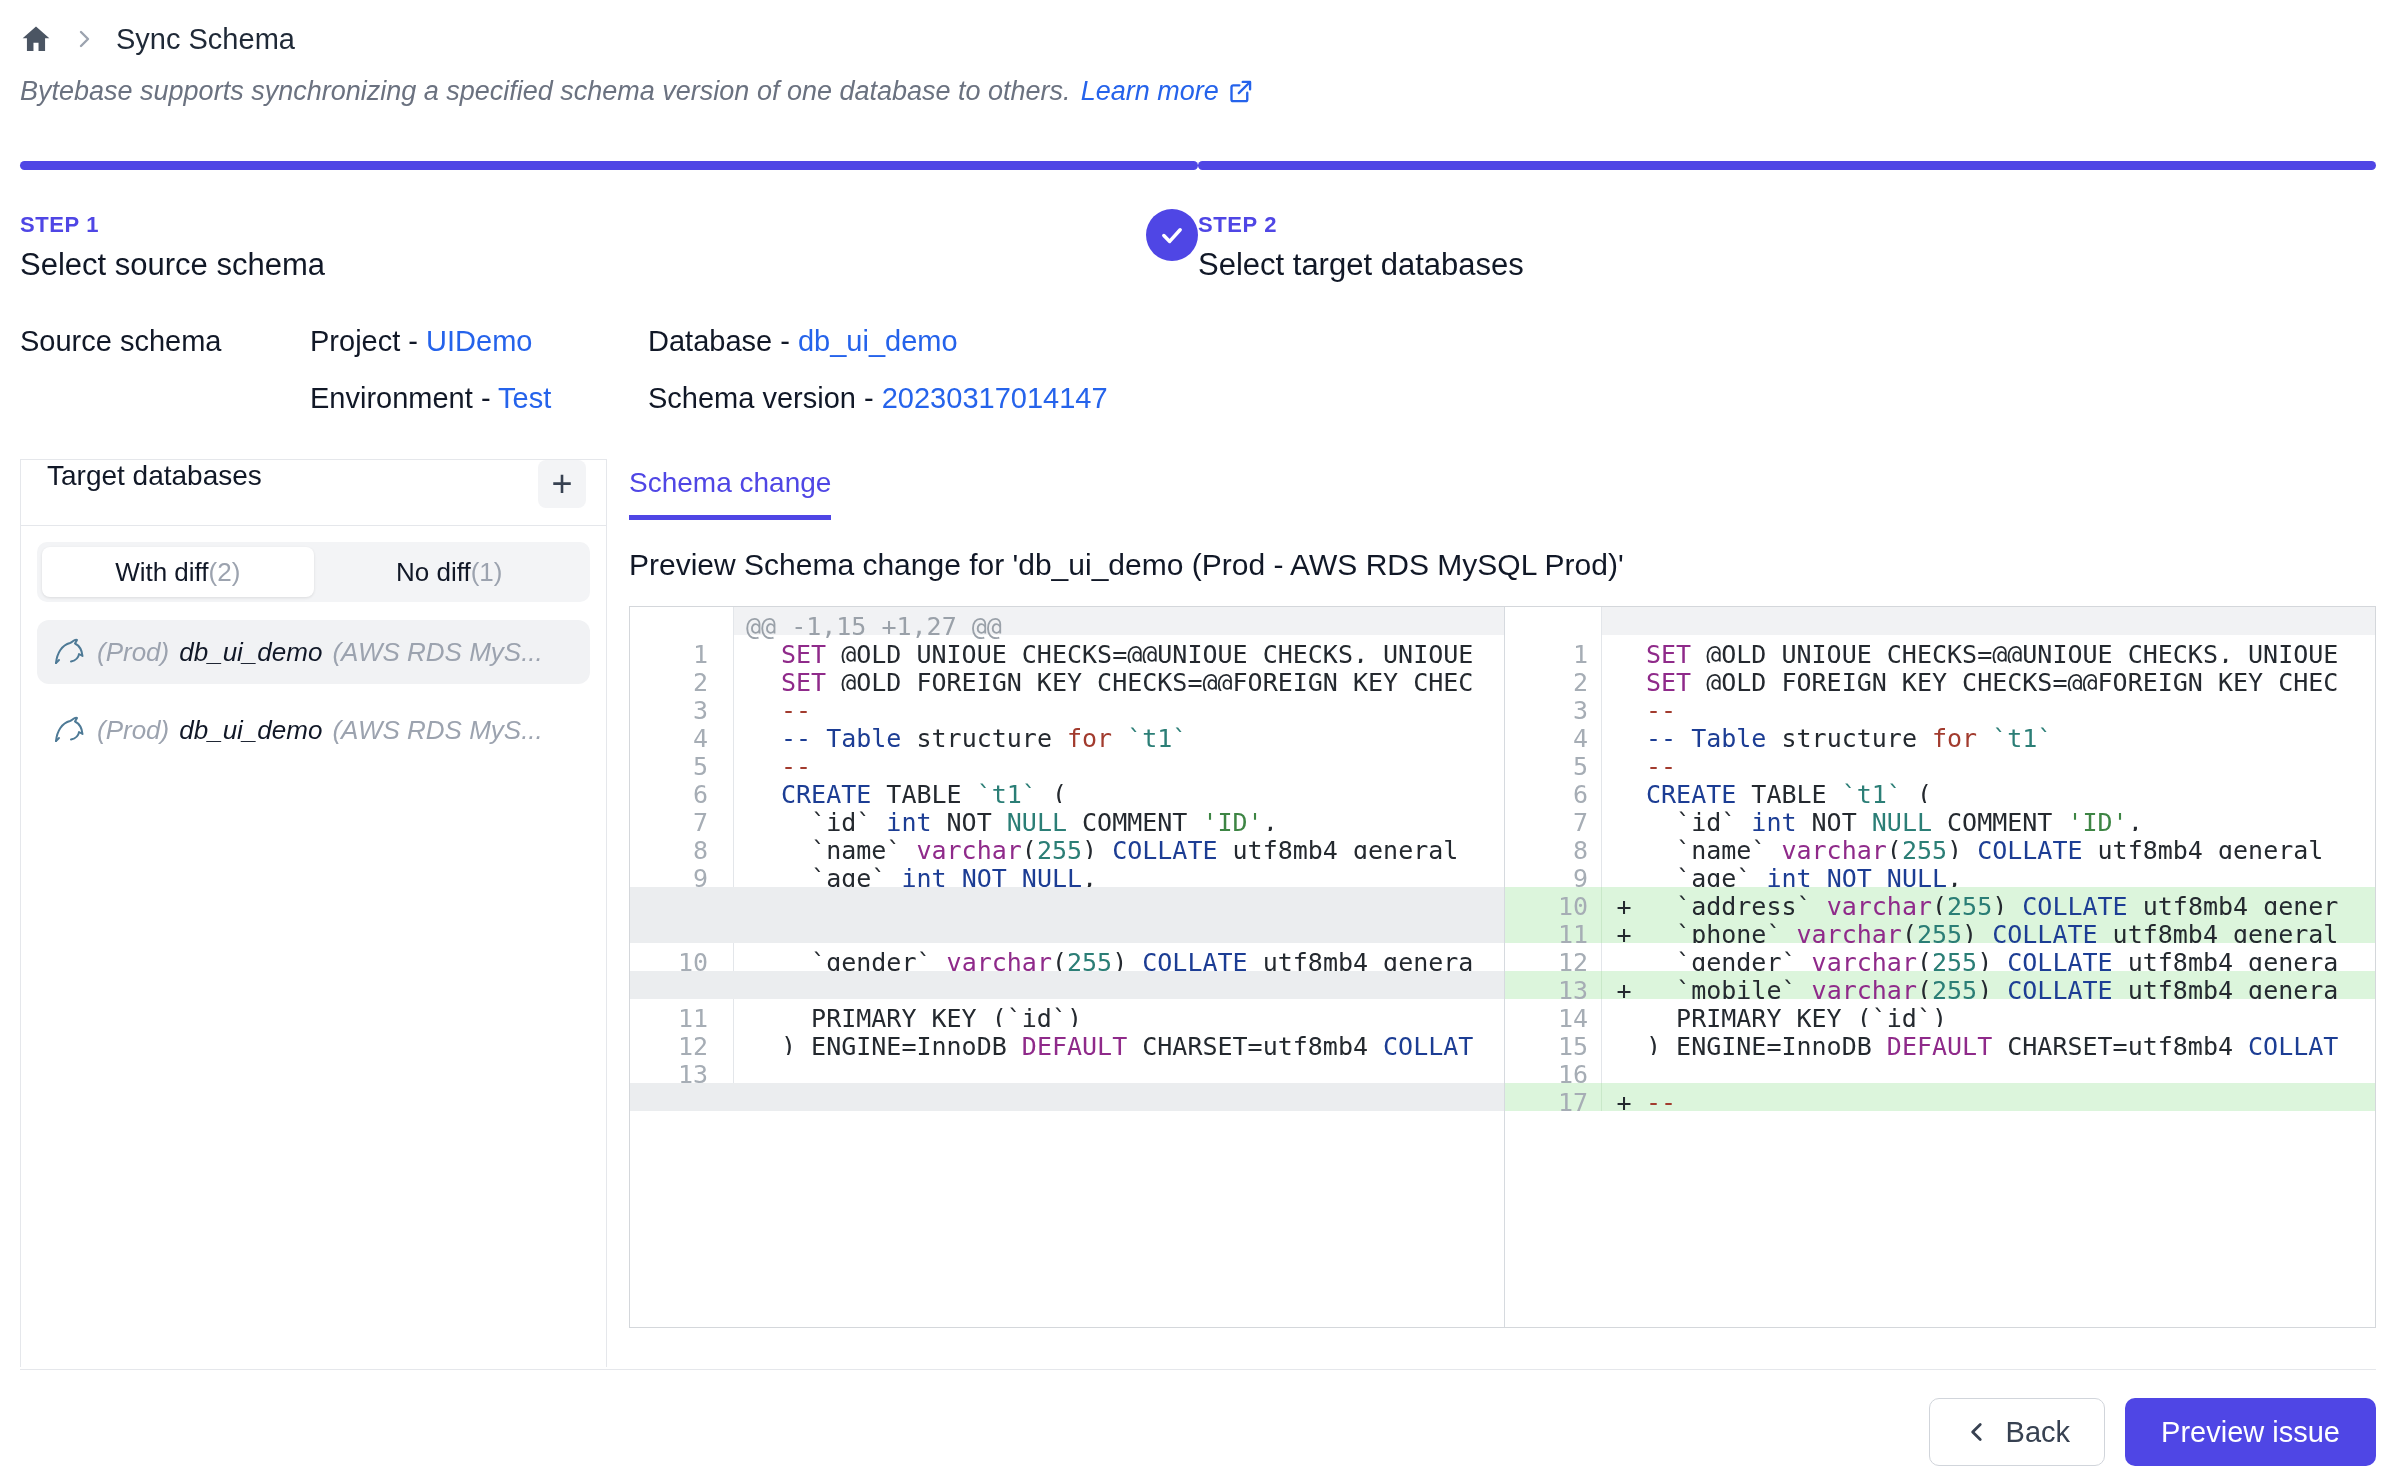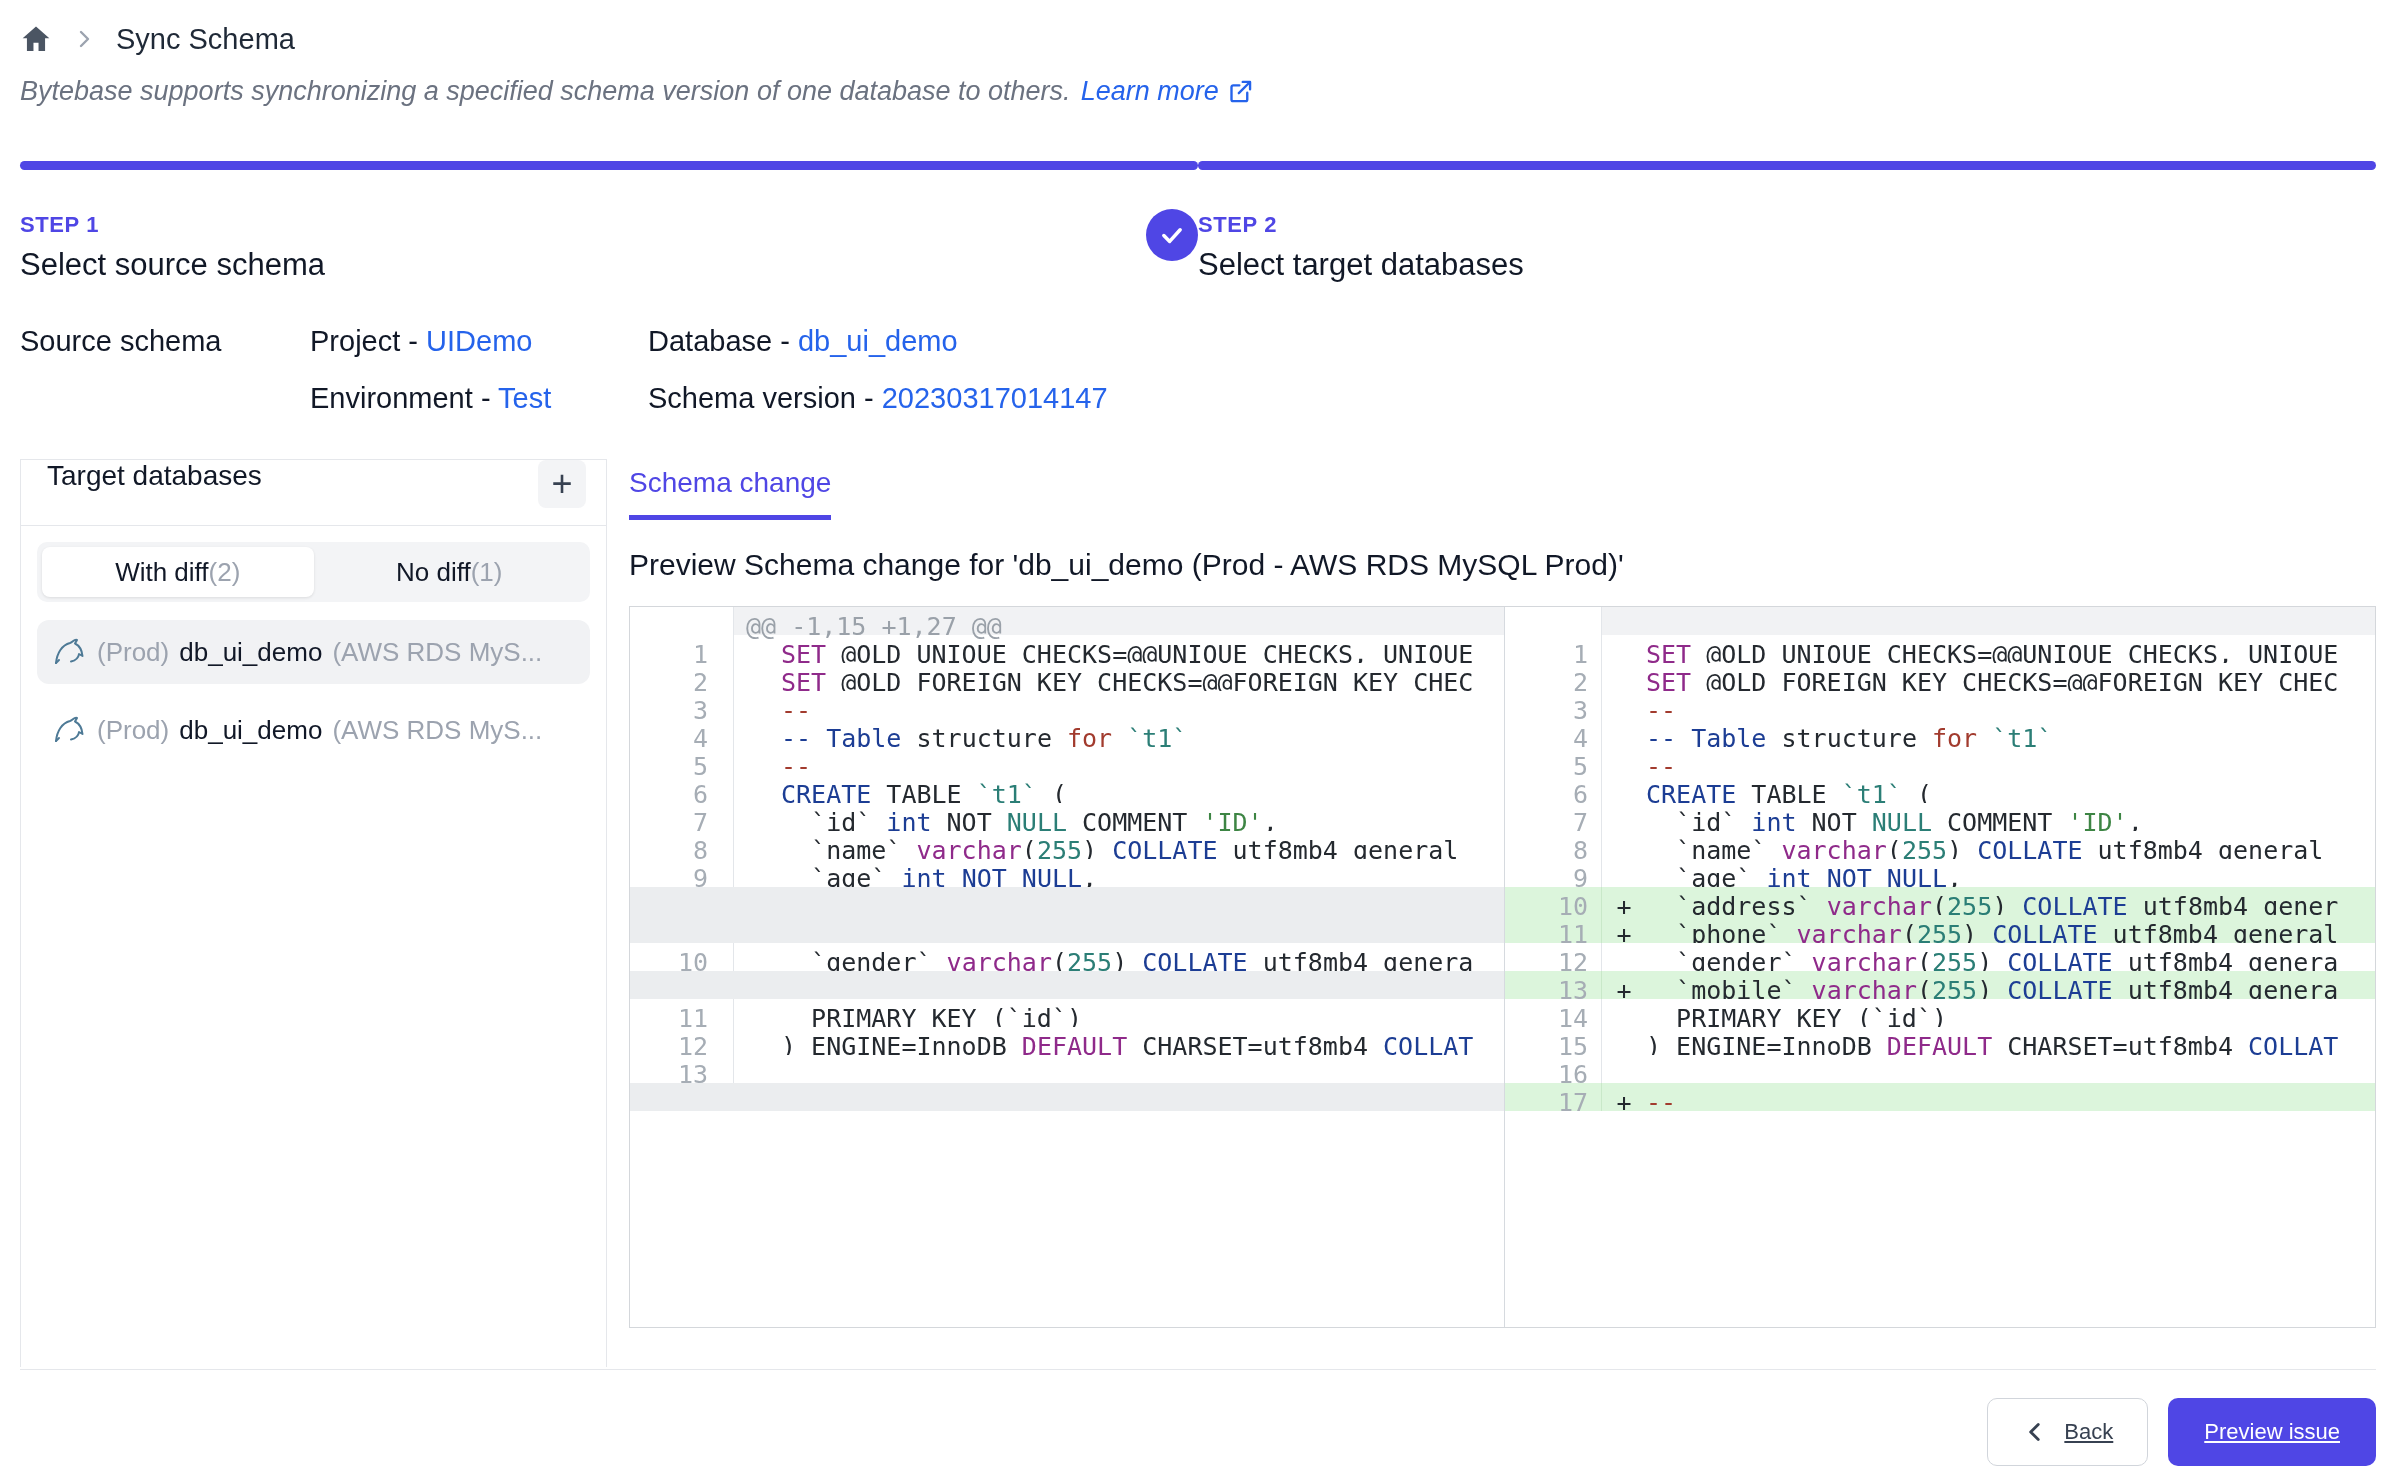--- a/index.html
+++ b/index.html
@@ -43,21 +43,21 @@
     font-size:36px; line-height:1; color:#374151; display:flex; align-items:center; justify-content:center; cursor:pointer;
     font-family:"Liberation Sans", sans-serif; }
   .panel-body { padding:16px; }
   .seg-tabs { background:#f3f4f6; border-radius:10px; padding:5px; display:flex; height:60px; }
   .seg-tab { flex:1; display:flex; align-items:center; justify-content:center; 
     font-size:26px; color:#111827; border-radius:8px; cursor:pointer; }
   .seg-tab.active { background:#fff; box-shadow:0 1px 3px rgba(0,0,0,0.10); }
   .seg-count { color:#9ca3af; }
   .db-list { margin-top:18px; display:flex; flex-direction:column; gap:14px; }
   .db-item { height:64px; border-radius:12px; display:flex; align-items:center; gap:10px;
-    padding:0 14px; font-size:26px; cursor:pointer; white-space:nowrap; overflow:hidden; }
+    padding:0 14px; font-size:26px; cursor:pointer; white-space:nowrap; overflow:hidden;font-style:italic; }
   .db-item.selected { background:#f1f2f4; }
   .db-env { color:#9ca3af; }
   .db-name { color:#111827; }
   .db-instance { color:#9ca3af; overflow:hidden; }
 
   
   .right-content { flex:1; margin-left:22px; }
   .main-tabs { display:flex; gap:58px; padding-top:8px; }
   .main-tab { font-size:28px; color:#1f2937; padding-bottom:16px; cursor:pointer; border-bottom:5px solid transparent; }
   .main-tab.active { color:#4f46e5; font-weight:500; border-bottom-color:#4f46e5; }
@@ -83,22 +83,22 @@
   .c-p  { color:#24292f; }
   .c-kp { color:#8f2a8a; }
   .c-kb { color:#1c3d94; }
   .c-kt { color:#2b7e76; }
   .c-st { color:#3d8544; }
   .c-cr { color:#a23b2e; }
 
   
   .separator { border-top:1px solid #e5e7eb; }
   .footer { display:flex; justify-content:flex-end; gap:20px; padding:28px 0; }
-  .btn { height:68px; border-radius:10px; font-size:22px; display:flex; align-items:center; cursor:pointer;
-    font-family:"Liberation Sans", sans-serif;text-decoration:underline; }
+  .btn { height:68px; border-radius:10px; font-size:29px; display:flex; align-items:center; cursor:pointer;
+    font-family:"Liberation Sans", sans-serif; }
   .btn-back { padding:0 34px; background:#fff; border:1px solid #d1d5db; color:#374151; gap:16px; }
   .btn-primary { padding:0 36px; background:#4f46e5; border:none; color:#fff; font-weight:500; }
 </style>
 </head>
 <body>
 
 <div class="page">
 
   <div class="breadcrumb">
     <span class="icon-btn">

